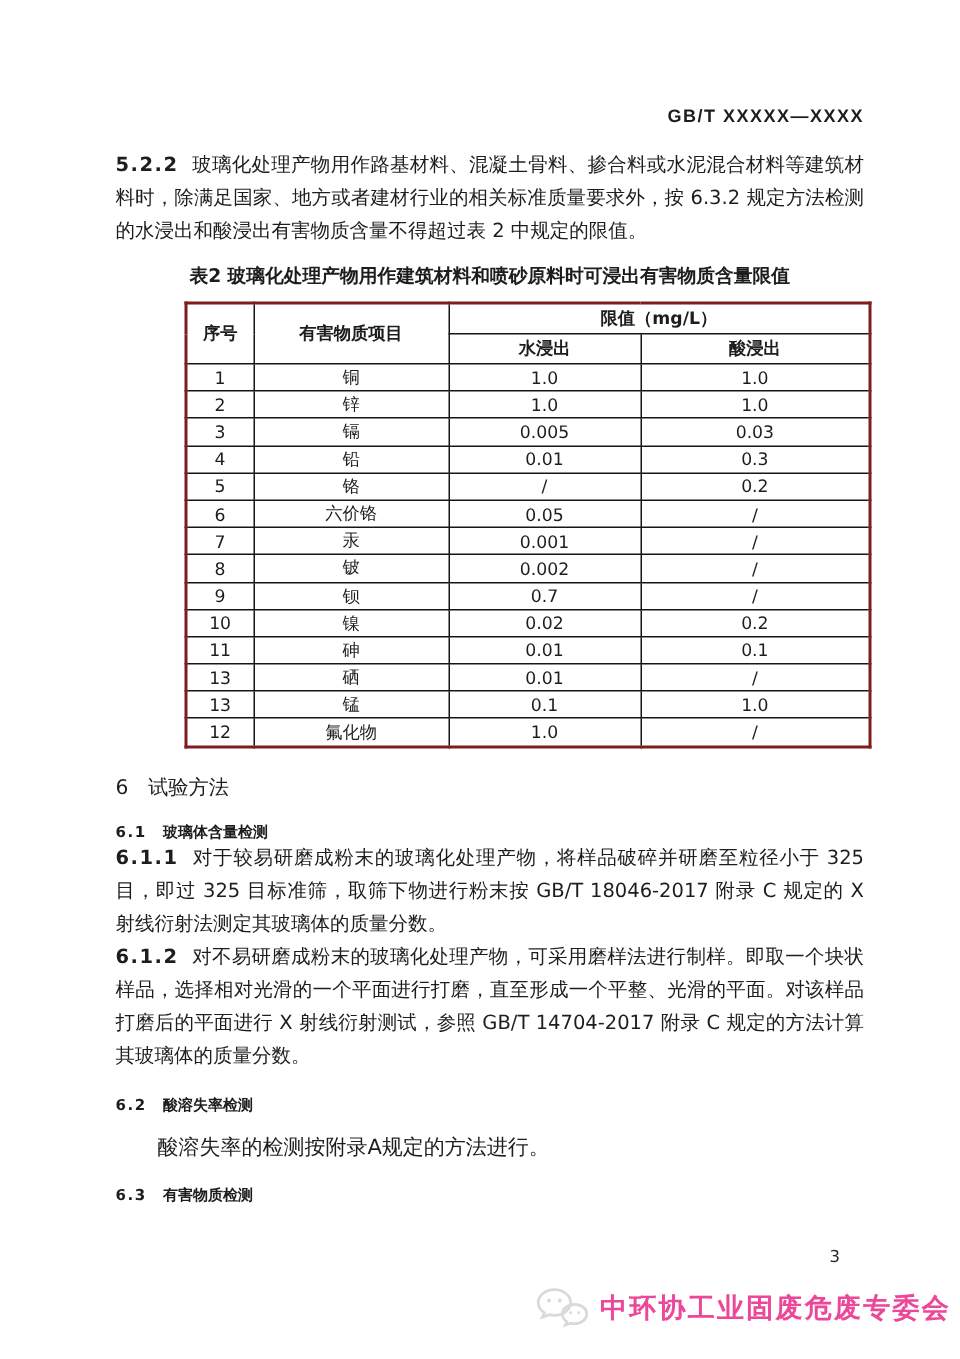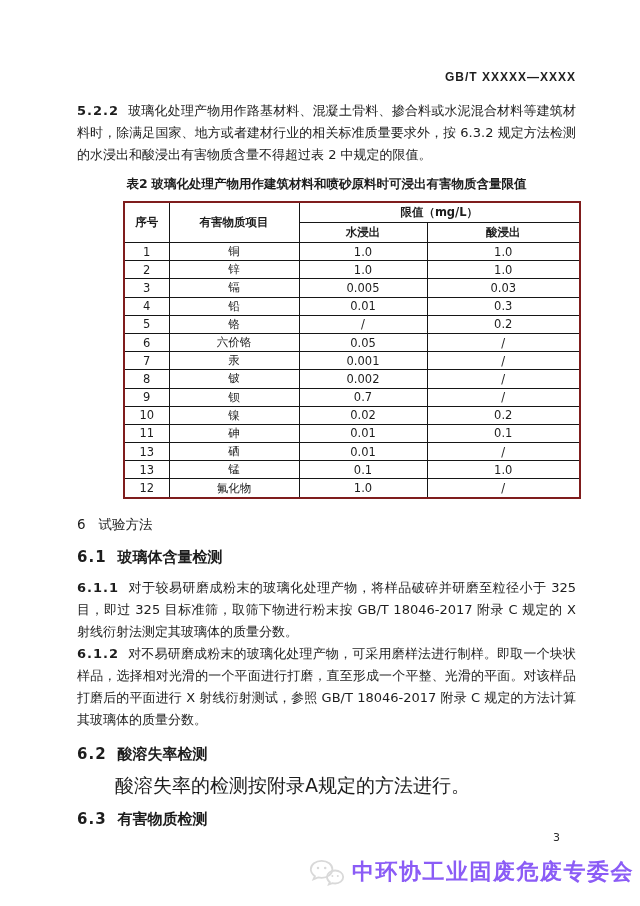--- a/index.html
+++ b/index.html
@@ -25,28 +25,28 @@
   }
   table.limits th,table.limits td{
     border:1px solid #161616;text-align:center;vertical-align:middle;
     font-size:11.5px;padding:0 2px;
   }
   table.limits th{height:19px;font-weight:bold;}
   table.limits td{height:17.2px;font-weight:normal;}
   col.c1{width:45px;}col.c2{width:130px;}col.c3{width:128px;}col.c4{width:153px;}
   .h-sec{font-size:13.5px;font-weight:normal;margin:17px 0 0 0;}
   .h-sec .cnum{margin-right:12px;letter-spacing:1px;}
-  .h-sub{font-size:15px;font-weight:bold;margin:14px 0 0 0;}
+  .h-sub{font-size:10px;font-weight:bold;margin:14px 0 0 0;}
   .h-sub .cnum{margin-right:11px;letter-spacing:1px;}
-  .sec-block p.clause{margin-top:10px;}
-  p.indent{font-size:19px;line-height:22px;text-align:justify;text-indent:2em;margin:10px 0 0 0;}
+  .sec-block p.clause{}
+  p.indent{font-size:14px;line-height:22px;text-align:justify;text-indent:2em;margin:10px 0 0 0;}
   .page-num{position:absolute;top:831px;left:553px;font-size:11px;color:#2a2a2a;}
   .watermark{
     position:absolute;top:857px;right:6px;display:flex;align-items:center;gap:7px;
-    color:#8b5cf6;font-size:22px;font-weight:bold;letter-spacing:1.5px;white-space:nowrap;
+    color:#ec4899;font-size:18px;font-weight:bold;letter-spacing:1.5px;white-space:nowrap;
   }
   .wm-icon{flex:0 0 auto;display:block;}
 </style>
 </head>
 <body>
 
 <div class="page">
 
   <div class="doc-header">GB/T XXXXX—XXXX</div>
 
@@ -170,21 +170,21 @@
     </p>
 
     <p class="h-sub">
       <span class="cnum">6.1</span><span>玻璃体含量检测</span>
     </p>
 
     <p class="clause">
       <span class="cnum">6.1.1</span><span>对于较易研磨成粉末的玻璃化处理产物，将样品破碎并研磨至粒径小于 325 目，即过 325 目标准筛，取筛下物进行粉末按 GB/T 18046-2017 附录 C 规定的 X 射线衍射法测定其玻璃体的质量分数。</span>
     </p>
     <p class="clause" style="margin-top:0;">
-      <span class="cnum">6.1.2</span><span>对不易研磨成粉末的玻璃化处理产物，可采用磨样法进行制样。即取一个块状样品，选择相对光滑的一个平面进行打磨，直至形成一个平整、光滑的平面。对该样品打磨后的平面进行 X 射线衍射测试，参照 GB/T 18046-2017 附录 C 规定的方法计算其玻璃体的质量分数。</span>
+      <span class="cnum">6.1.2</span><span>对不易研磨成粉末的玻璃化处理产物，可采用磨样法进行制样。即取一个块状样品，选择相对光滑的一个平面进行打磨，直至形成一个平整、光滑的平面。对该样品打磨后的平面进行 X 射线衍射测试，参照 GB/T 14704-2017 附录 C 规定的方法计算其玻璃体的质量分数。</span>
     </p>
 
     <p class="h-sub">
       <span class="cnum">6.2</span><span>酸溶失率检测</span>
     </p>
     <p class="indent">酸溶失率的检测按附录A规定的方法进行。</p>
 
     <p class="h-sub">
       <span class="cnum">6.3</span><span>有害物质检测</span>
     </p>

